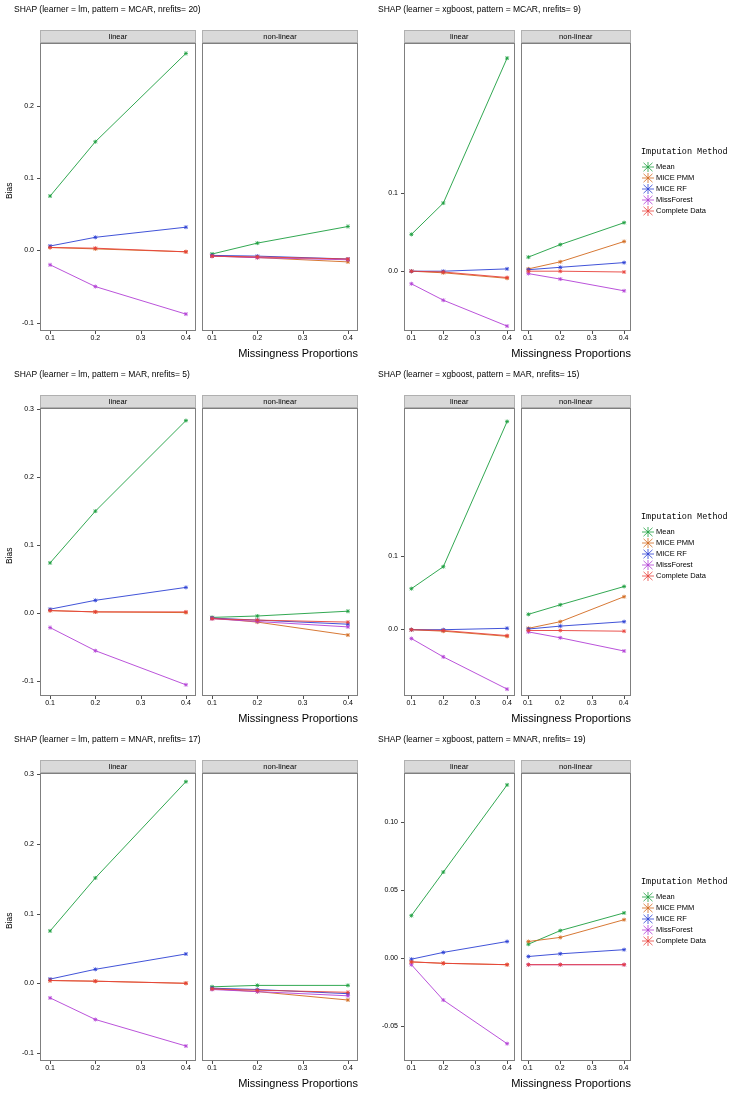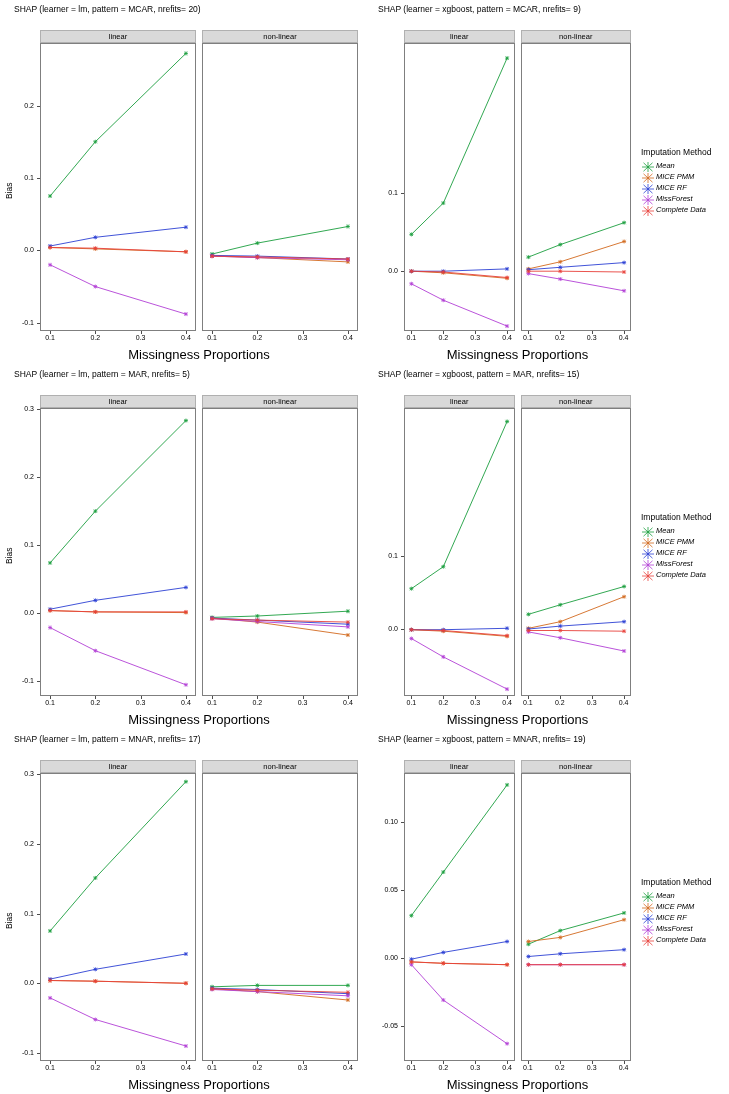--- a/index.html
+++ b/index.html
@@ -2,27 +2,27 @@
 <html><head>
 <meta charset="utf-8">
 <style>
   html,body{margin:0;padding:0;background:#ffffff;}
   body{width:729px;height:1094px;font-family:"Liberation Sans",sans-serif;color:#000;}
   .grid{display:grid;grid-template-columns:364px 365px;grid-template-rows:365px 365px 364px;}
   .panel{position:relative;}
   .ptitle{position:absolute;left:14px;top:4px;font-size:8.5px;color:#000;}
   .facetwrap{position:absolute;left:0;top:16px;right:0;bottom:0;}
   .ylab{position:absolute;font-size:8.5px;transform:rotate(-90deg);transform-origin:left top;white-space:nowrap;}
-  .xlab{position:absolute;font-size:13px;text-align:center;}
+  .xlab{position:absolute;font-size:11px;text-align:right;}
   .strip{background:#d9d9d9;border:1px solid #b0b0b0;box-sizing:border-box;font-size:7.5px;display:flex;align-items:center;justify-content:center;color:#000;height:13px;}
   .plotbox{background:#ffffff;border:1px solid #7f7f7f;box-sizing:border-box;position:relative;overflow:hidden;}
   .axisticklabel{position:absolute;font-size:7px;color:#000;white-space:nowrap;}
   .legend{position:absolute;font-size:8px;}
-  .legend .ltitle{font-size:8.5px;margin-bottom:4px;}
-  .lrow{display:flex;align-items:flex-start;height:11px;font-style:italic;}
+  .legend .ltitle{font-size:8.5px;margin-bottom:4px;font-family:Liberation Mono, monospace;}
+  .lrow{display:flex;align-items:center;height:11px;}
   .lkey{width:13px;height:11px;display:flex;align-items:center;justify-content:center;}
   .lname{font-size:7.5px;margin-left:2px;}
   svg{display:block;}
 </style>
 </head>
 <body>
 
 <div class="grid">
   <div class="panel">
     <div class="ptitle">SHAP (learner = lm, pattern = MCAR, nrefits= 20)</div>

